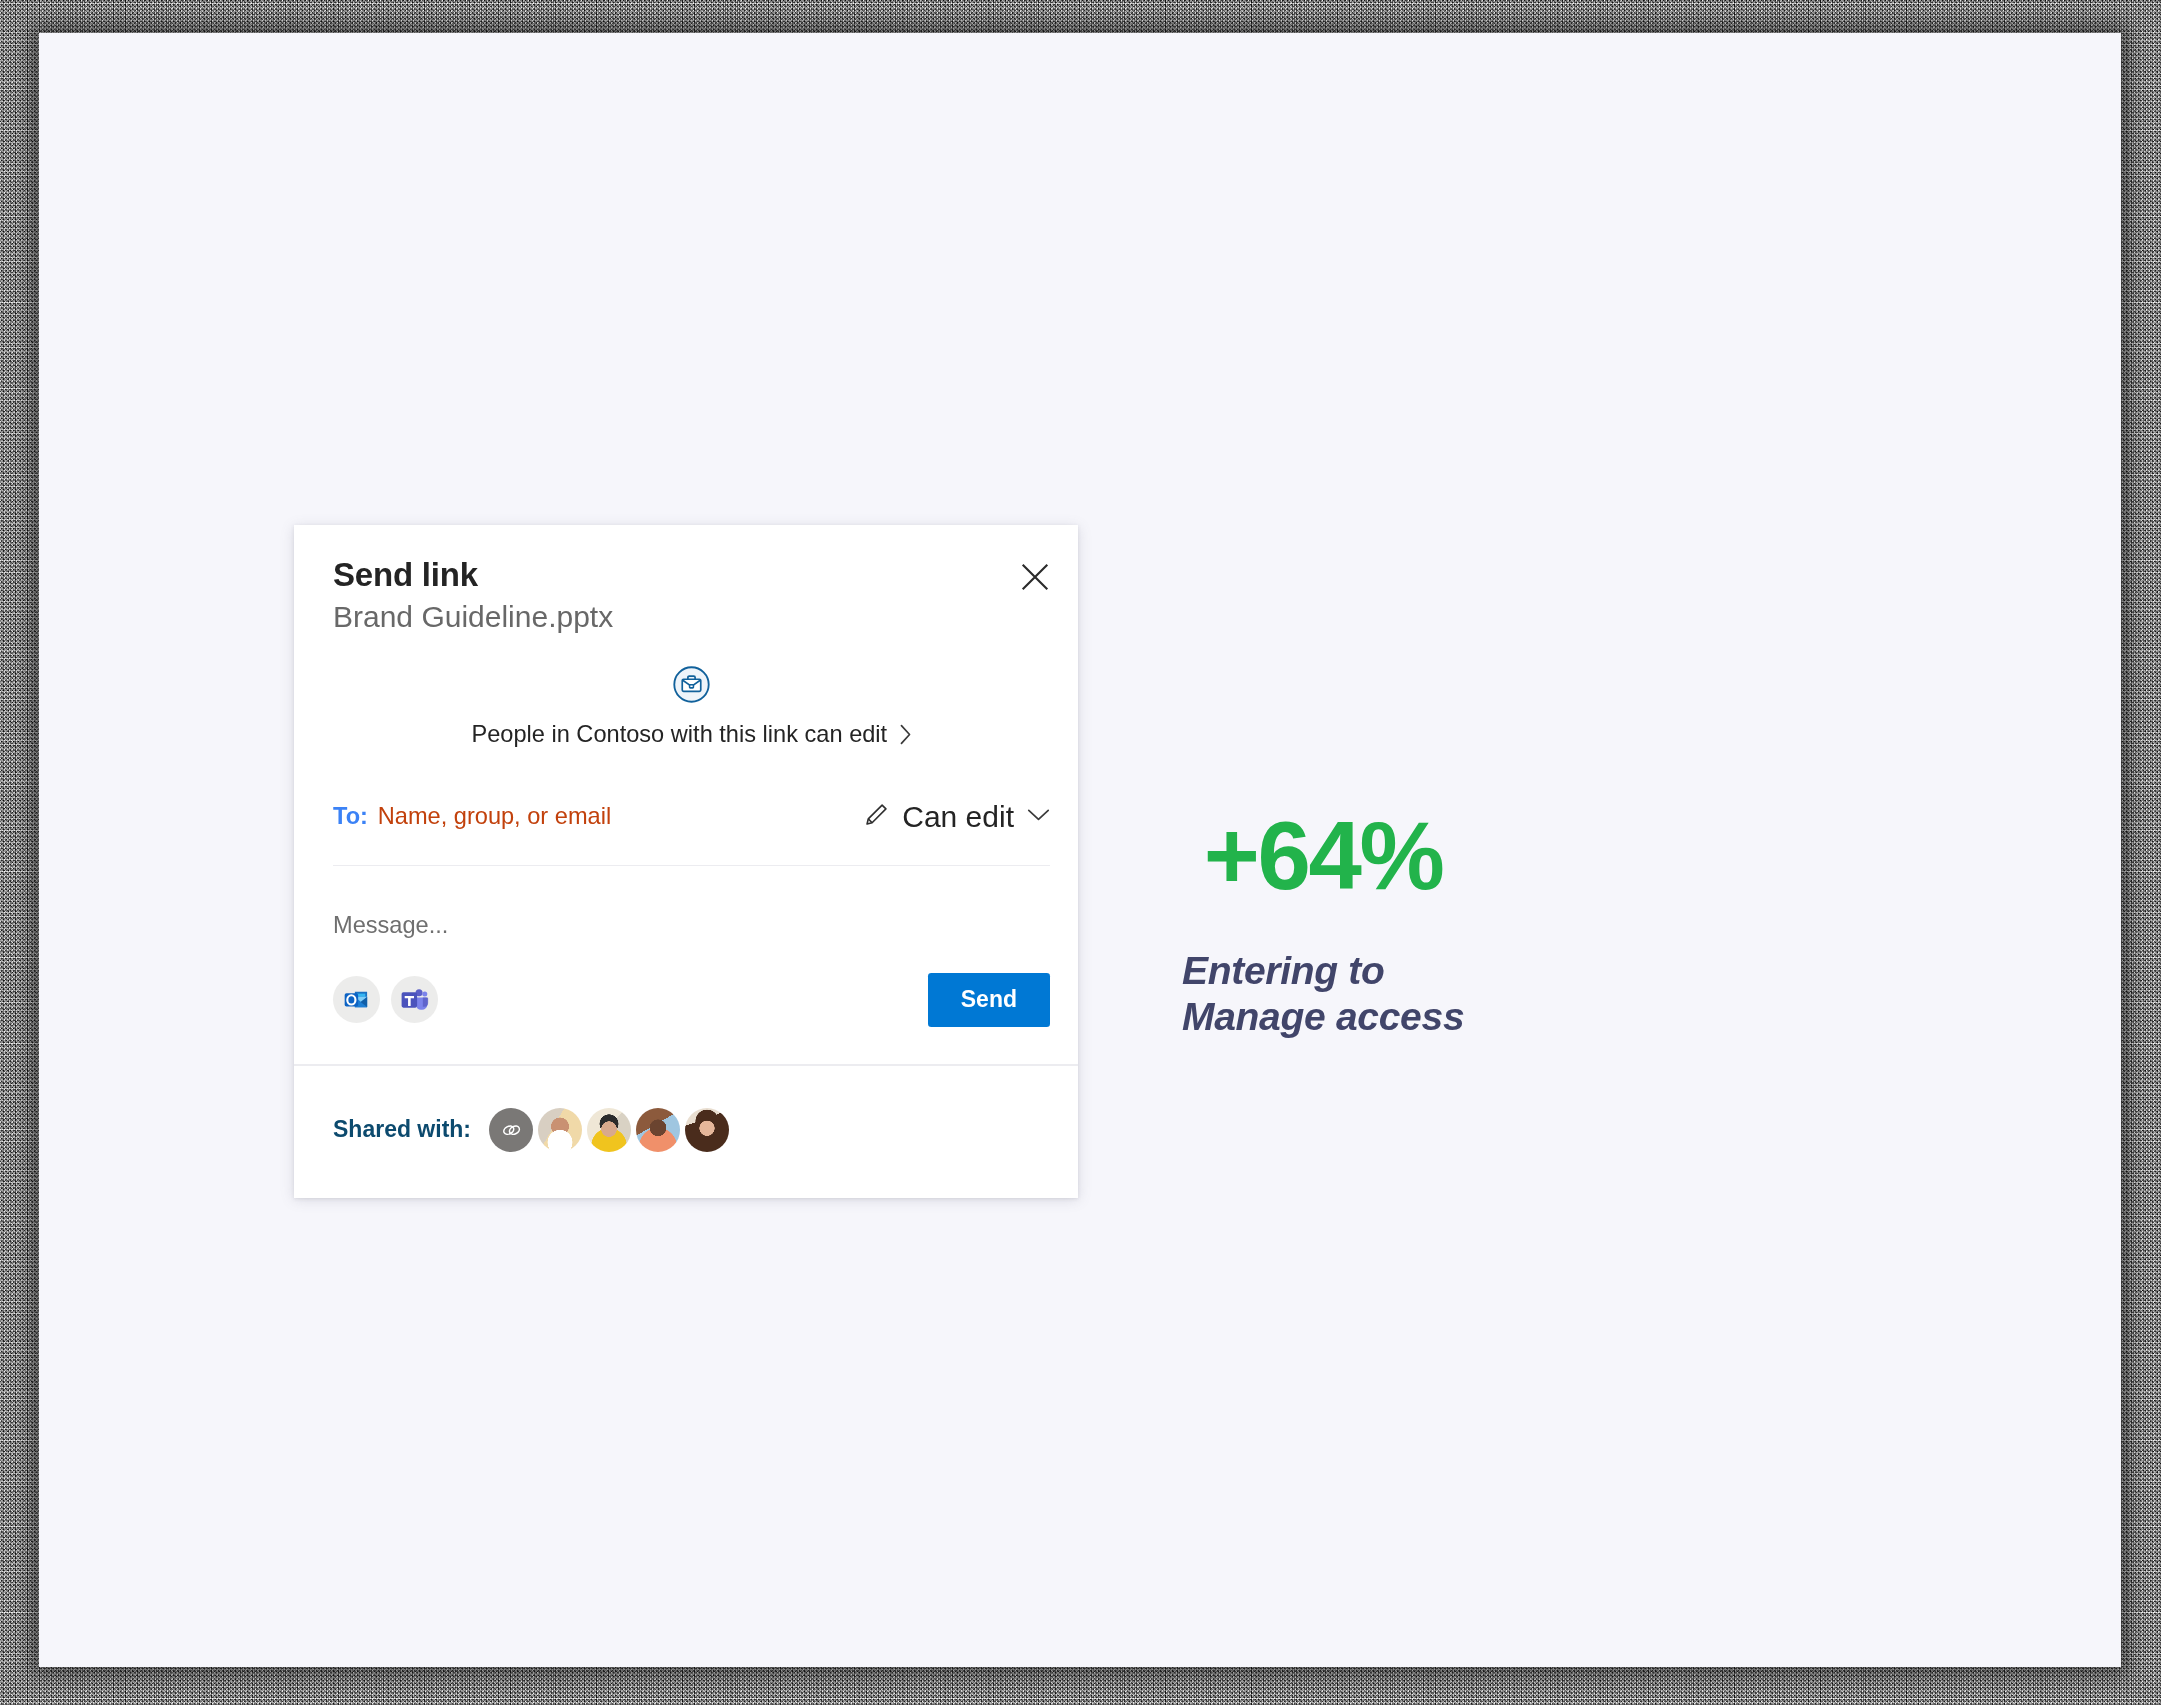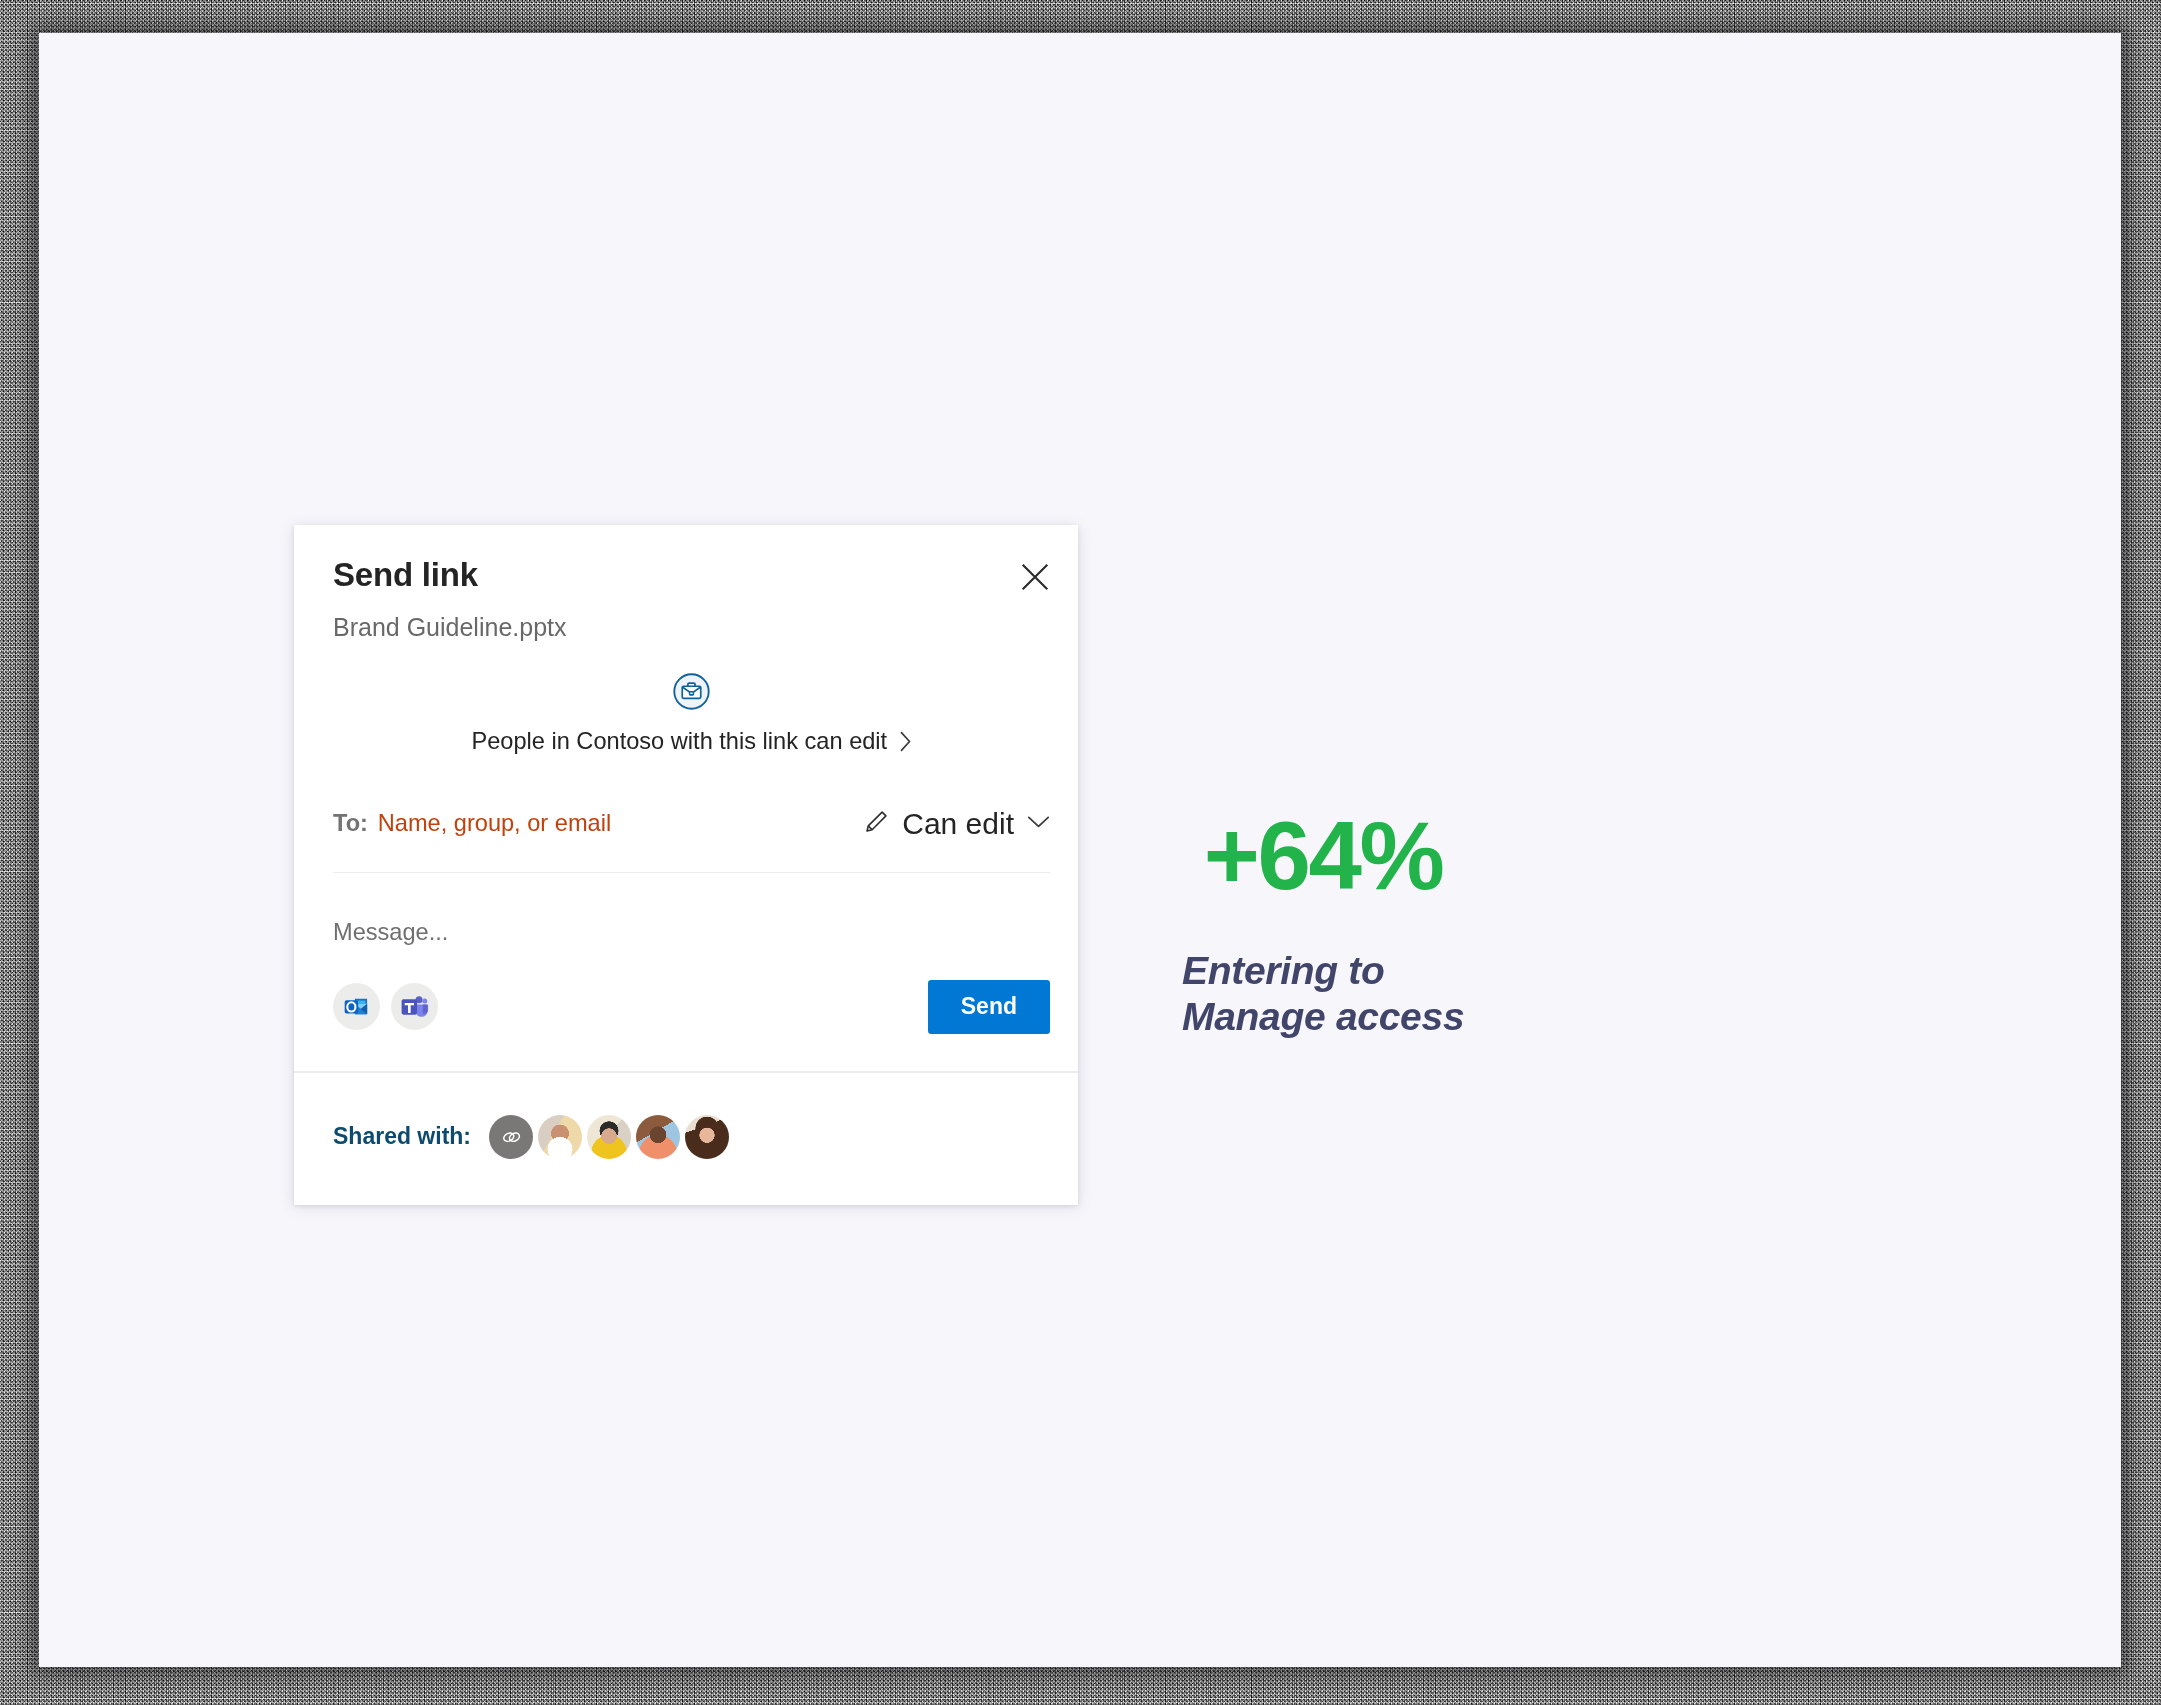--- a/index.html
+++ b/index.html
@@ -80,23 +80,22 @@
     display: flex;
     align-items: center;
     justify-content: center;
     margin-top: -3.3px;
     margin-right: -6.5px;
     cursor: pointer;
   }
   .close-btn svg { display: block; }
 
   .file-name {
-    font-size: 25px;
+    font-size: 30px;
     color: #686868;
-    margin-top: 13px;
     line-height: 1.2;
   }
 
   .link-setting {
     display: flex;
     align-items: center;
     gap: 18px;
     margin-top: 31px;
     cursor: pointer;
     flex-direction: column;
@@ -124,21 +123,21 @@
     border-bottom: 1.6px solid #ececf0;
   }
   .to-left {
     display: flex;
     align-items: baseline;
     gap: 9.8px;
   }
   .to-label {
     font-size: 23.6px;
     font-weight: 700;
-    color: #737373;
+    color: #3b82f6;
   }
   .to-placeholder {
     font-size: 23.6px;
     color: #c2410c;
   }
   .perm-picker {
     display: flex;
     align-items: center;
     gap: 13px;
     cursor: pointer;

